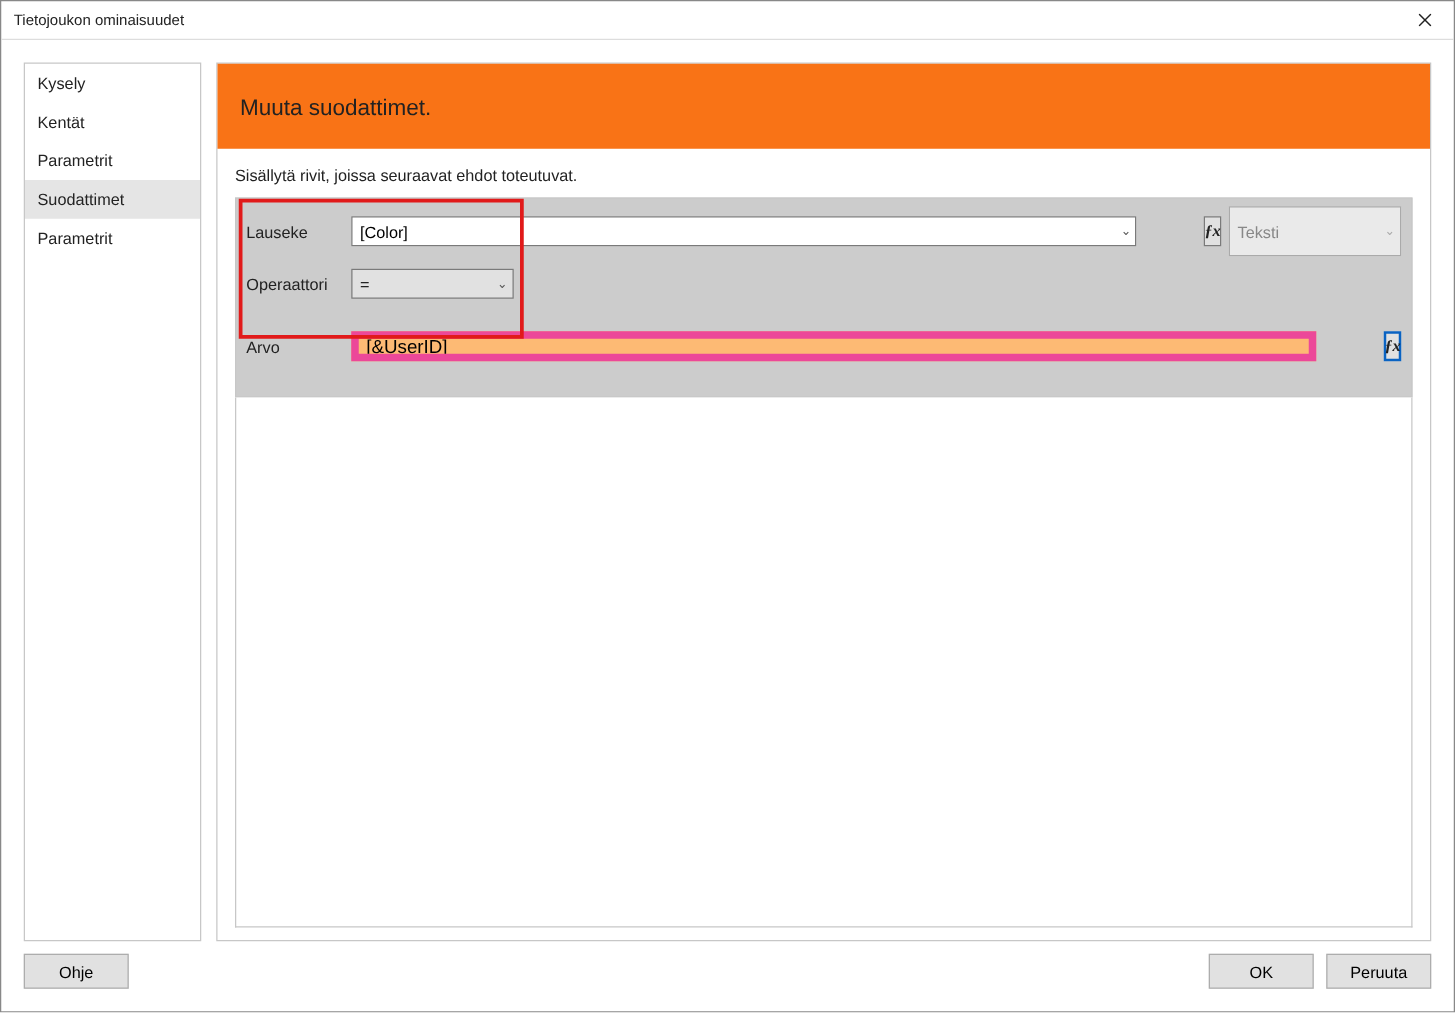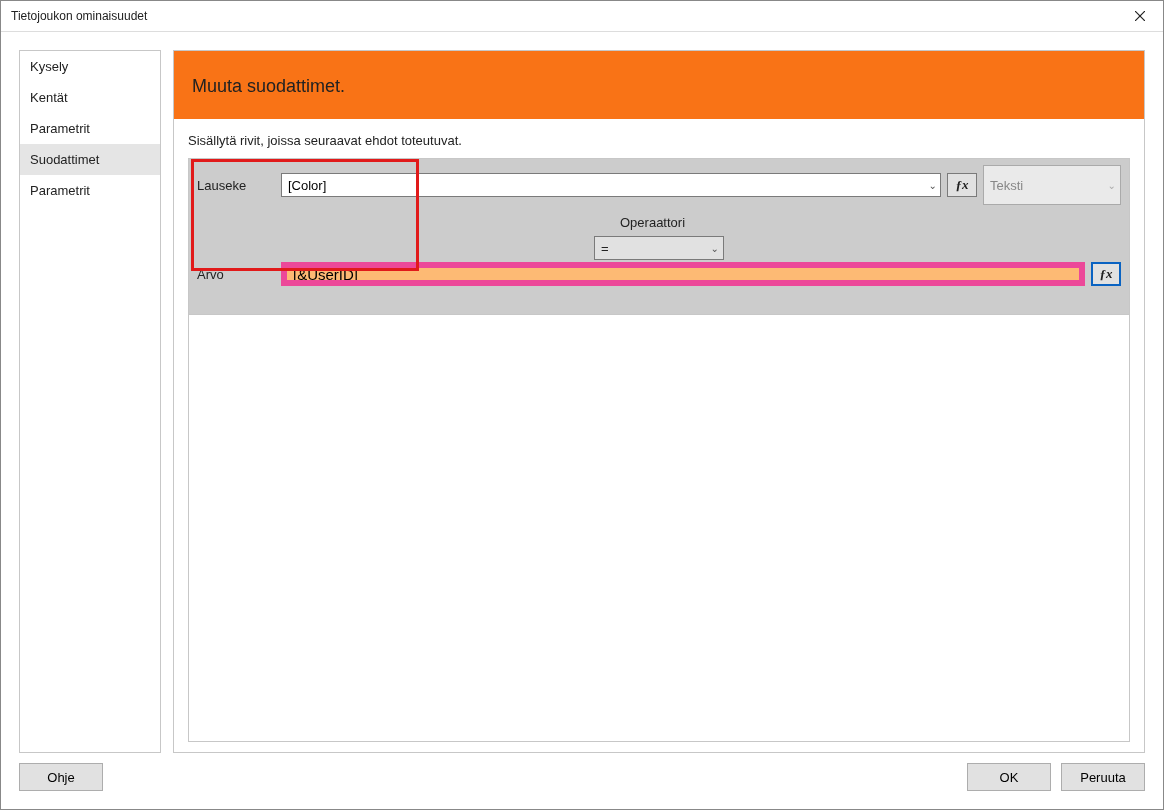--- a/index.html
+++ b/index.html
@@ -144,32 +144,33 @@
   .combo-arrow {
     position: absolute;
     right: 4px;
     top: 50%;
     transform: translateY(-50%);
     pointer-events: none;
     font-size: 10px;
     color: #555;
   }
   .fx-btn {
-    width: 30px;
+    width: 14px;
     height: 24px;
     border: 1px solid #7a7a7a;
     background: #e1e1e1;
     display: inline-flex;
     align-items: center;
     justify-content: center;
     cursor: pointer;
     font-style: italic;
     font-family: "Times New Roman", serif;
     font-weight: bold;
     font-size: 13px;
+    margin-left: 48px;
   }
   .fx-btn.selected {
     border: 2px solid #0a63c2;
     padding: 0;
   }
   .type-select {
     width: 138px;
     height: 40px;
     border: 1px solid #aaa;
     background: #eaeaea;
@@ -287,21 +288,21 @@
                   </div>
                   <div class="fx-btn">
                     <span>ƒx</span>
                   </div>
                   <div class="type-select">
                     <span>Teksti</span>
                     <span class="combo-arrow">⌄</span>
                   </div>
                 </div>
 
-                <div class="row-wrap" style="margin-bottom:2px;flex-direction:column;">
+                <div class="row-wrap" style="margin-bottom:26px;">
                   <div style="width:78px;" class="field-label">Operaattori</div>
                   <div class="op-select">
                     <span>=</span>
                     <span class="combo-arrow">⌄</span>
                   </div>
                 </div>
 
                 <div class="row-wrap">
                   <div style="width:78px;" class="field-label">Arvo</div>
                   <input class="value-input" value="[&amp;UserID]" style="">

